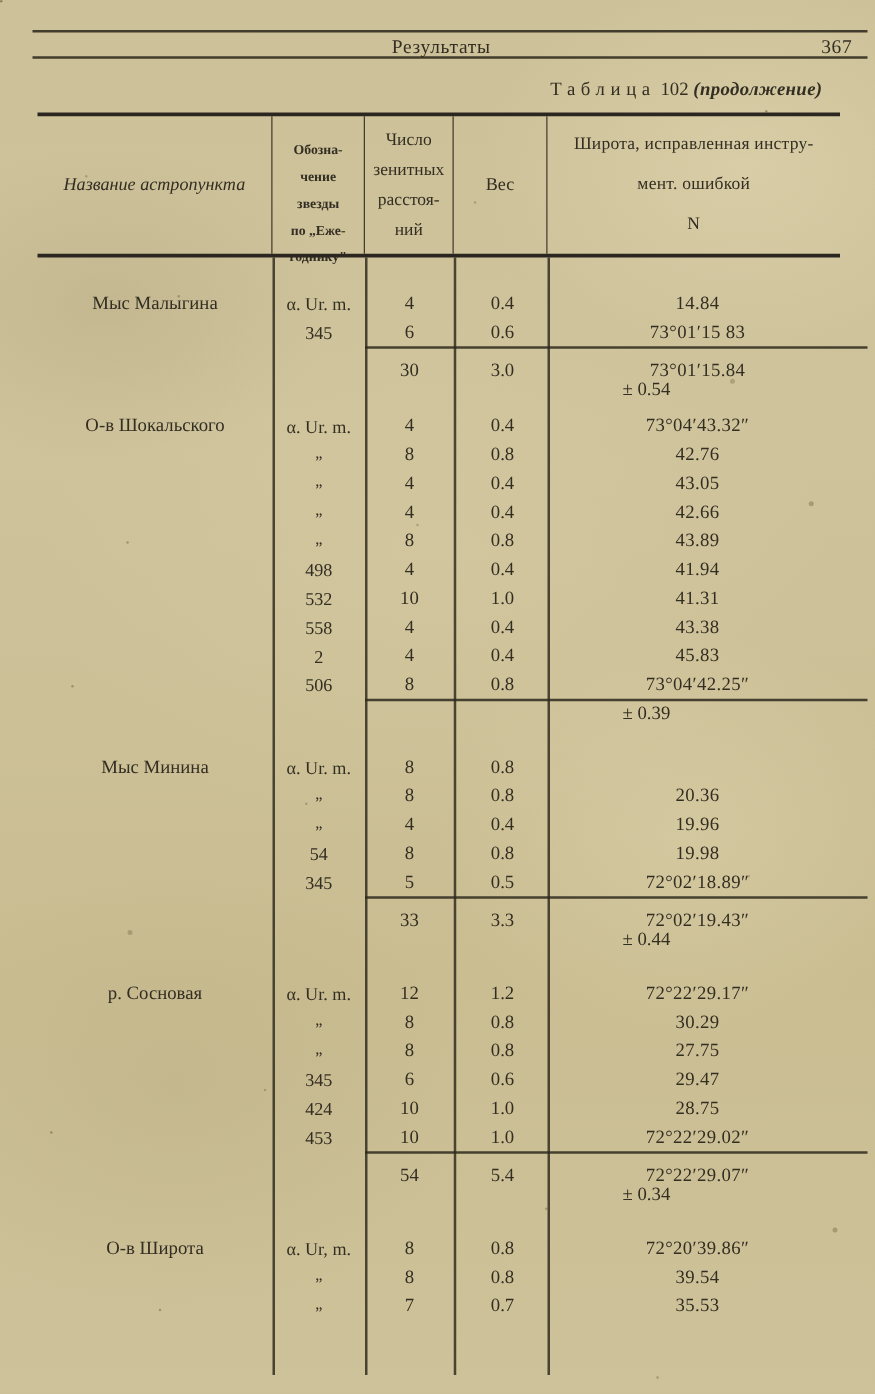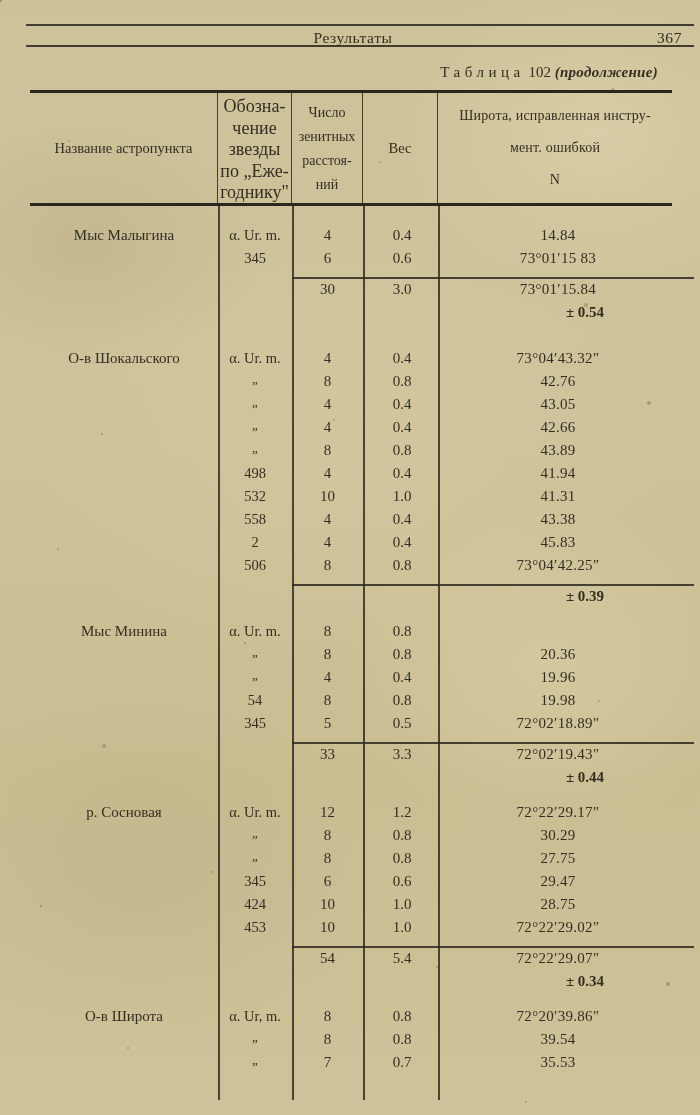--- a/index.html
+++ b/index.html
@@ -40,41 +40,41 @@
   .caption .spaced{letter-spacing:4.5px;}
   .caption i{font-style:italic;font-weight:bold;letter-spacing:.3px;}
 
   .tborder{position:absolute;left:30px;width:642px;background:#2b2720;}
   .tb-top{top:90px;height:3px;}
   .tb-mid{top:203px;height:2.6px;}
 
   .thead{position:absolute;top:93px;left:30px;width:642px;height:110px;display:flex;}
   .th{box-sizing:border-box;text-align:center;}
   .th-div{border-right:1.6px solid rgba(44,39,27,.85);}
-  .h1{width:188px;display:flex;align-items:center;justify-content:center;font-size:14.5px;}
-  .h2{width:74px;font-size:18px;line-height:21.5px;padding-top:3px;white-space:pre-line;}
+  .h1{width:188px;display:flex;align-items:center;justify-content:center;font-size:14.5px;font-style:italic;}
+  .h2{width:74px;font-size:11px;line-height:21.5px;padding-top:17px;white-space:pre-line;font-weight:bold;}
   .h3{width:71px;font-size:14px;line-height:24px;padding-top:8px;white-space:pre-line;}
   .h4{width:75px;display:flex;align-items:center;justify-content:center;font-size:14.5px;}
   .h5{width:234px;font-size:14px;line-height:32px;padding-top:7px;white-space:pre-line;letter-spacing:.2px;}
 
   .tbody{position:absolute;top:206px;left:30px;width:670px;height:909px;font-size:15px;}
   .vdiv{position:absolute;top:0;height:894px;width:1.6px;background:rgba(44,39,27,.82);}
   .vd1{left:188px;} .vd2{left:262px;} .vd3{left:333px;} .vd4{left:408px;}
-  .row{display:flex;height:23px;align-items:flex-start;}
+  .row{display:flex;height:23px;align-items:flex-end;}
   .c{box-sizing:border-box;text-align:center;line-height:1;}
   .c1{width:188px;}
   .c2{width:74px;font-size:14.5px;}
   .c3{width:71px;}
   .c4{width:78px;}
   .c5{width:234px;letter-spacing:.3px;}
   .sumline{position:relative;height:8px;}
   .sumline::after{content:"";position:absolute;left:262px;top:3px;width:402px;height:1.5px;
     background:rgba(46,41,29,.85);}
   .pmrow{height:17px;margin-left:408px;width:234px;box-sizing:border-box;
-    padding-left:60px;text-align:center;line-height:15px;font-weight:bold;}
+    padding-left:60px;line-height:15px;}
   .ditto{font-size:13px;position:relative;top:-3px;}
 </style>
 </head>
 <body>
 
 <div class="speck"></div>
 
 <div class="rule rh-top"></div>
 <div class="running-row">
   <span class="running-title">Результаты</span>
@@ -132,21 +132,21 @@
       <div class="sumline"></div>
       <div class="row">
         <div class="c c1"></div>
         <div class="c c2"></div>
         <div class="c c3">30</div>
         <div class="c c4">3.0</div>
         <div class="c c5">73°01′15.84</div>
       </div>
       <div class="pmrow">± 0.54</div>
     </div>
-    <div class="block" style="margin-top: 29px;">
+    <div class="block" style="margin-top: 4px;">
       <div class="row">
         <div class="c c1">О-в Шокальского</div>
         <div class="c c2">α. Ur. m.</div>
         <div class="c c3">4</div>
         <div class="c c4">0.4</div>
         <div class="c c5">73°04′43.32″</div>
       </div>
       <div class="row">
         <div class="c c1"></div>
         <div class="c c2"><span class="ditto">„</span></div>

